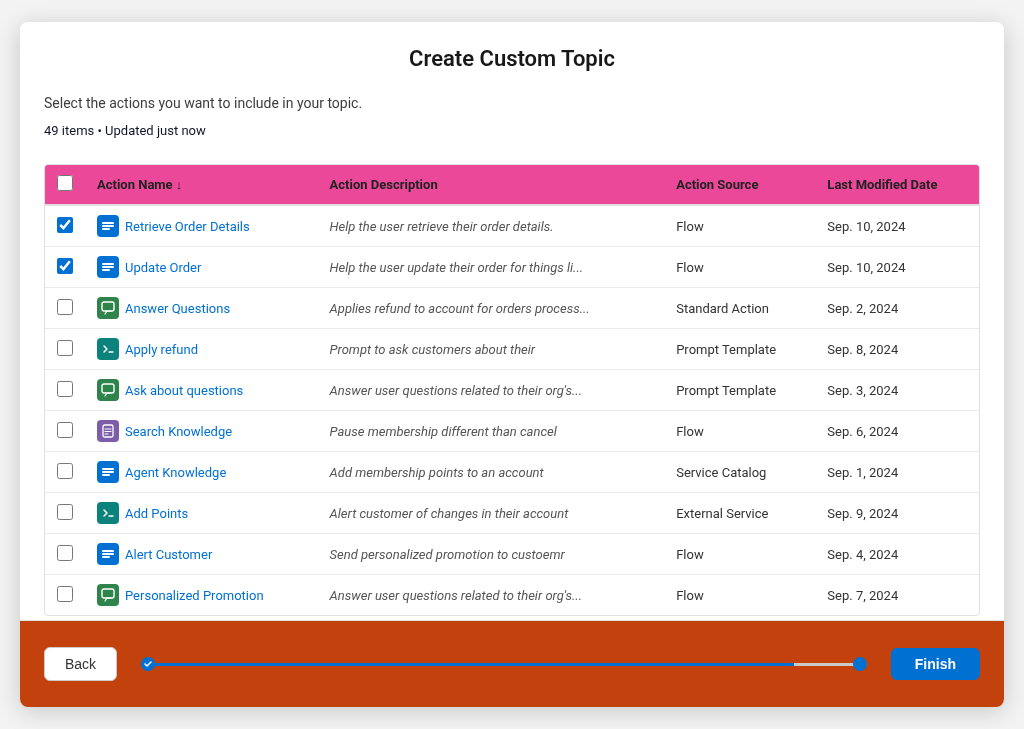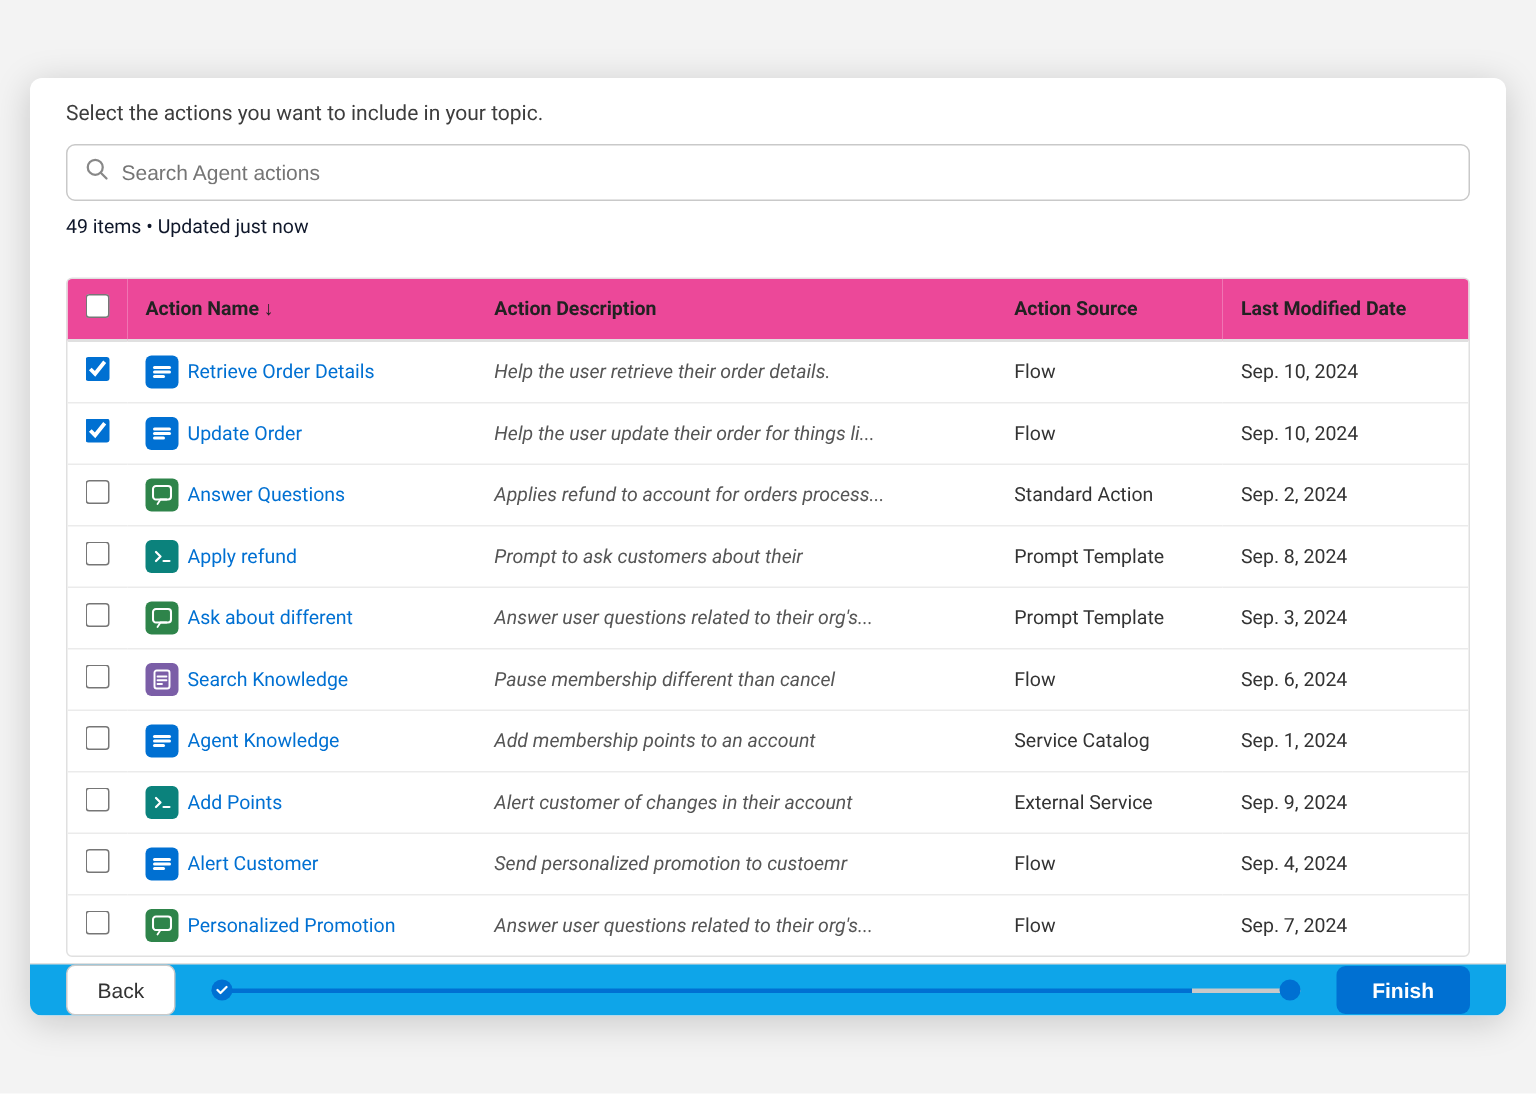--- a/index.html
+++ b/index.html
@@ -151,23 +151,23 @@
     input[type="checkbox"] {
       width: 16px;
       height: 16px;
       cursor: pointer;
       accent-color: #0070d2;
     }
     .modal-footer {
       display: flex;
       align-items: center;
       justify-content: space-between;
-      padding: 0 24px;
+      padding: 26px 24px;
       border-top: 1px solid #e0e0e0;
-      background: #0ea5e9;
+      background: #c2410c;
     }
     .btn-back {
       background: #fff;
       border: 1px solid #c9c9c9;
       border-radius: 6px;
       padding: 8px 20px;
       font-size: 14px;
       font-weight: 500;
       color: #333;
       cursor: pointer;
@@ -224,31 +224,25 @@
       top: 50%;
       transform: translateY(-50%);
       z-index: 1;
       border: 3px solid #0070d2;
     }
   </style>
 </head>
 <body>
 
 <div class="modal">
+  <div class="modal-header">
+    <h1>Create Custom Topic</h1>
+  </div>
   <div class="modal-body">
     <p class="subtitle">Select the actions you want to include in your topic.</p>
-    <div class="search-bar">
-      <span class="search-icon">
-        <svg width="16" height="16" viewBox="0 0 16 16" fill="none">
-          <circle cx="6.5" cy="6.5" r="5" stroke="#888" stroke-width="1.5"></circle>
-          <line x1="10.5" y1="10.5" x2="14" y2="14" stroke="#888" stroke-width="1.5" stroke-linecap="round"></line>
-        </svg>
-      </span>
-      <input type="text" placeholder="Search Agent actions" style="">
-    </div>
     <div class="meta-row">49 items • Updated just now</div>
     <div class="table-container">
       <table>
         <thead>
           <tr>
             <th>
               <input type="checkbox" style="">
             </th>
             <th>Action Name ↓</th>
             <th>Action Description</th>
@@ -340,21 +334,21 @@
       <input type="checkbox" style="">
     </td>
     <td>
       <div class="action-name-cell">
         <span class="action-icon" style="background:#2e844a;">
                     <svg width="14" height="14" viewBox="0 0 14 14" fill="none">
                       <rect x="1" y="1" width="12" height="9" rx="2" stroke="white" stroke-width="1.4"></rect>
                       <path d="M4 13l2-3h4" stroke="white" stroke-width="1.2" stroke-linecap="round"></path>
                     </svg>
                   </span>
-        <a href="#" class="action-name-link">Ask about different</a>
+        <a href="#" class="action-name-link">Ask about questions</a>
       </div>
     </td>
     <td><span class="action-desc">Answer user questions related to their org's...</span></td>
     <td><span class="action-source">Prompt Template</span></td>
     <td><span class="last-modified">Sep. 3, 2024</span></td>
   </tr>
             <tr>
     <td>
       <input type="checkbox" style="">
     </td>

